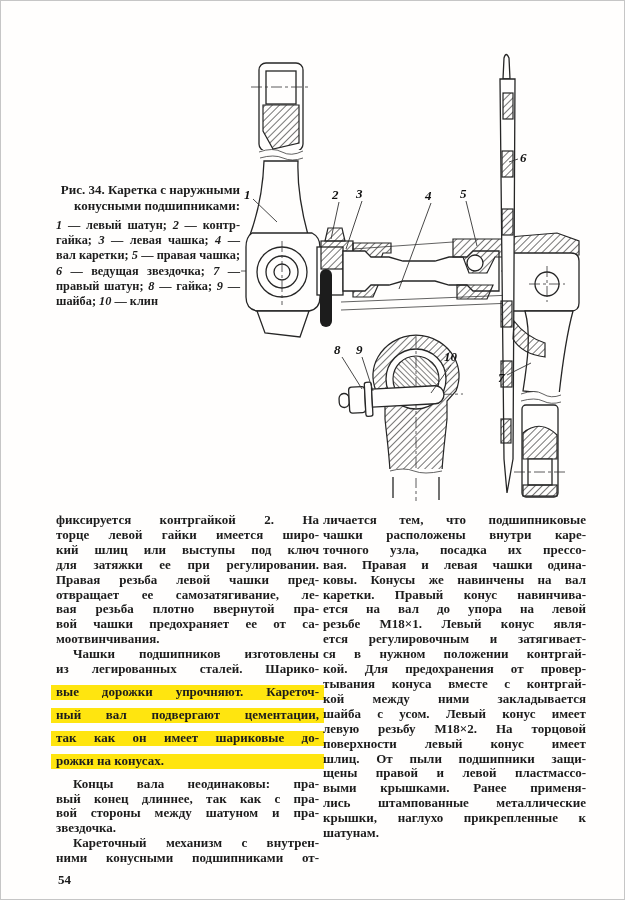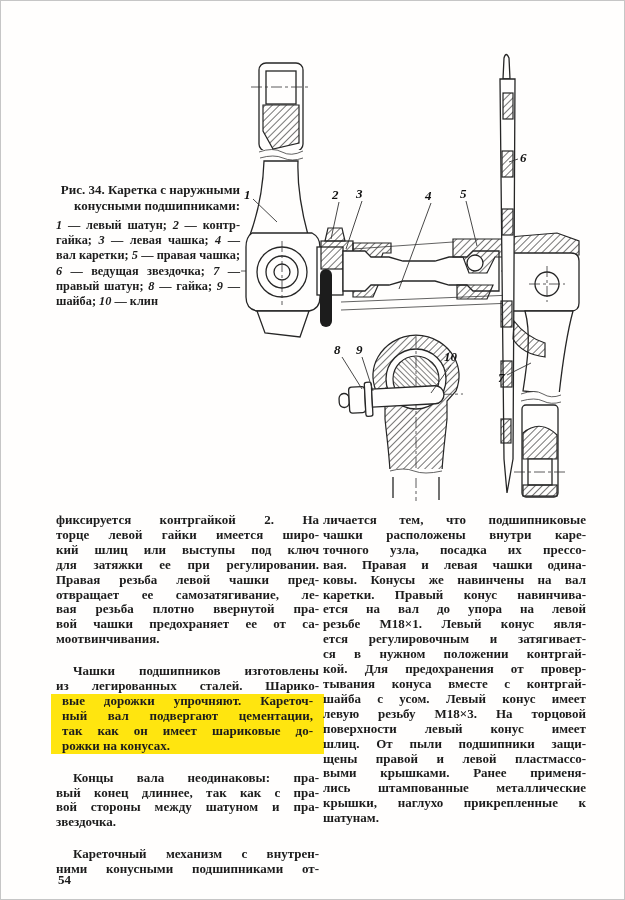--- a/index.html
+++ b/index.html
@@ -32,24 +32,24 @@
     line-height:15.2px; text-align:justify;
   }
   .caption-legend i { font-style:italic; }
   
   .col { position:absolute; top:512px; width:263px;
          font-size:13px; font-weight:bold; line-height:14.9px; }
   .col-left  { left:55px; }
   .col-right { left:322px; }
   .line { text-align:justify; text-align-last:justify; }
   .line.end    { text-align-last:left; }
-  .line.indent { text-indent:17px;margin-top:17px; }
+  .line.indent { text-indent:17px; }
   .line.hl {
     background:var(--hl,#ffe50f);
-    margin:0 -5px; padding:0 11px;
+    margin:8px -5px; padding:0 5px;
   }
   .page-number { position:absolute; left:57px; top:835px;
                  font-size:13px; font-weight:bold;margin-top:36px; }
 </style>
 </head>
 <body>
 
 <div class="page">
 
   <svg class="figure-svg" width="360" height="470" viewBox="226 36 360 470" xmlns="http://www.w3.org/2000/svg">
@@ -278,24 +278,25 @@
       <div class="line">резьбе М18×1. Левый конус явля-</div>
 
       <div class="line">ется регулировочным и затягивает-</div>
 
       <div class="line">ся в нужном положении контргай-</div>
 
       <div class="line">кой. Для предохранения от провер-</div>
 
       <div class="line">тывания конуса вместе с контргай-</div>
 
+      <div class="line">кой между ними закладывается</div>
 
       <div class="line">шайба с усом. Левый конус имеет</div>
 
-      <div class="line">левую резьбу М18×3. На торцовой</div>
+      <div class="line">левую резьбу М18×2. На торцовой</div>
 
       <div class="line">поверхности левый конус имеет</div>
 
       <div class="line">шлиц. От пыли подшипники защи-</div>
 
       <div class="line">щены правой и левой пластмассо-</div>
 
       <div class="line">выми крышками. Ранее применя-</div>
 
       <div class="line">лись штампованные металлические</div>

